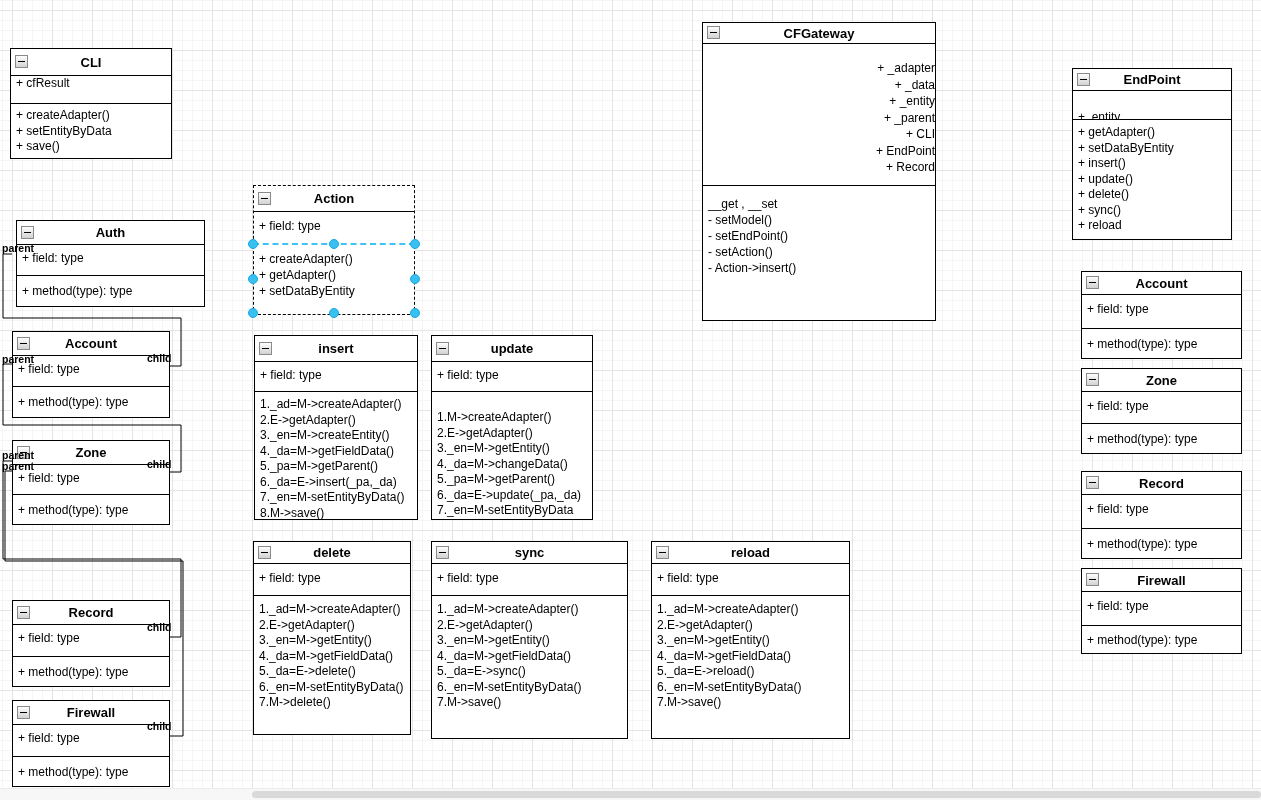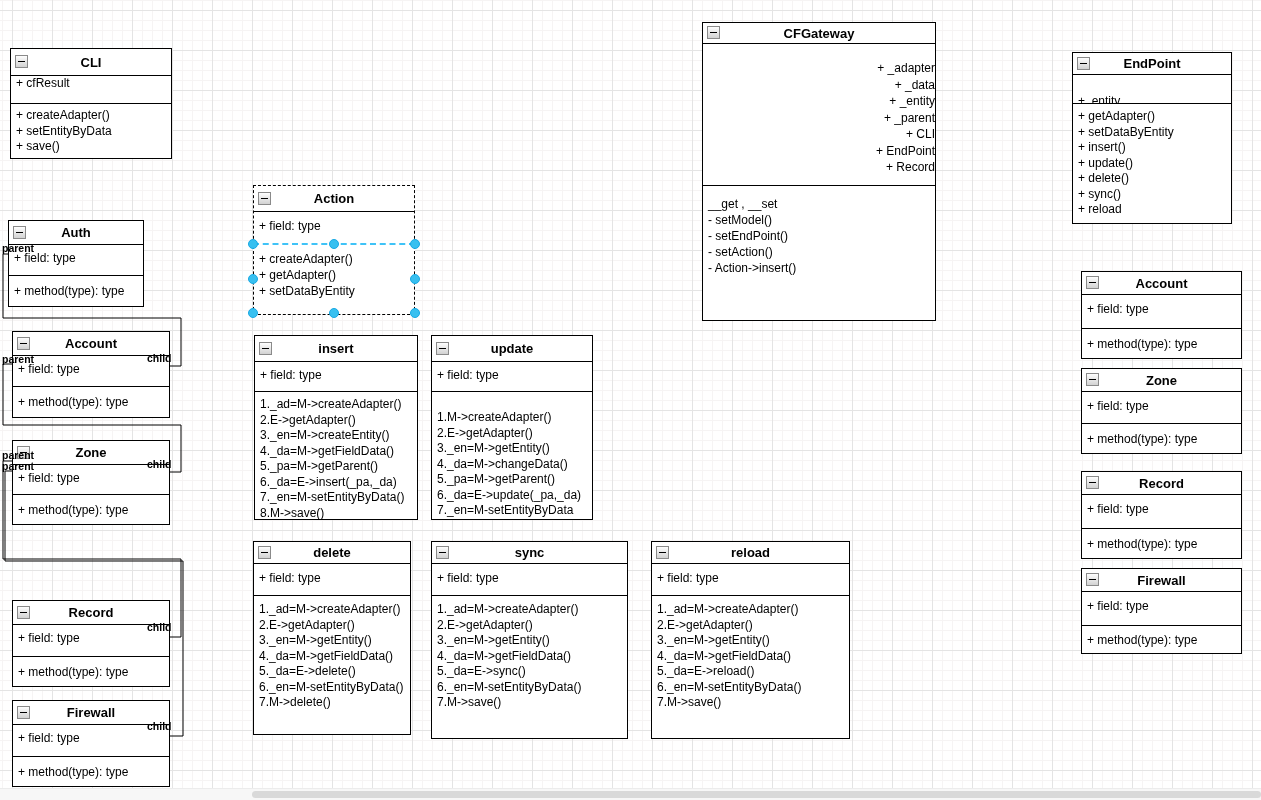--- a/index.html
+++ b/index.html
@@ -61,21 +61,21 @@
         </div>
         <div class="uml-section" style="height: 28px; ">
           <div class="uml-line">+ cfResult</div>
         </div>
         <div class="uml-section" style="height: 55px; padding-top: 4px;">
           <div class="uml-line">+ createAdapter()</div>
           <div class="uml-line">+ setEntityByData</div>
           <div class="uml-line">+ save()</div>
         </div>
       </div>
-      <div class="uml-class" style="left: 8px; top: 220px; width: 136px;">
+      <div class="uml-class" style="left: 16px; top: 220px; width: 189px;">
         <div class="uml-title-row" style="height: 23px;">
           <span class="collapse-icon"></span>
           <span class="uml-title">Auth</span>
         </div>
         <div class="uml-section" style="height: 31px; padding-top: 6px;">
           <div class="uml-line">+ field: type</div>
         </div>
         <div class="uml-section" style="height: 31px; padding-top: 8px;">
           <div class="uml-line">+ method(type): type</div>
         </div>
@@ -249,21 +249,21 @@
           <div class="uml-line">+ Record</div>
         </div>
         <div class="uml-section" style="height: 135px; padding-top: 10px; line-height: 16px;">
           <div class="uml-line">__get , __set</div>
           <div class="uml-line">- setModel()</div>
           <div class="uml-line">- setEndPoint()</div>
           <div class="uml-line">- setAction()</div>
           <div class="uml-line">- Action-&gt;insert()</div>
         </div>
       </div>
-      <div class="uml-class" style="left: 1072px; top: 52px; width: 160px;">
+      <div class="uml-class" style="left: 1072px; top: 68px; width: 160px;">
         <div class="uml-title-row" style="height: 21px;">
           <span class="collapse-icon"></span>
           <span class="uml-title">EndPoint</span>
         </div>
         <div class="uml-section" style="height: 29px; padding-top: 19px;">
           <div class="uml-line">+  entity</div>
         </div>
         <div class="uml-section" style="height: 120px; padding-top: 5px;">
           <div class="uml-line">+ getAdapter()</div>
           <div class="uml-line">+ setDataByEntity</div>

